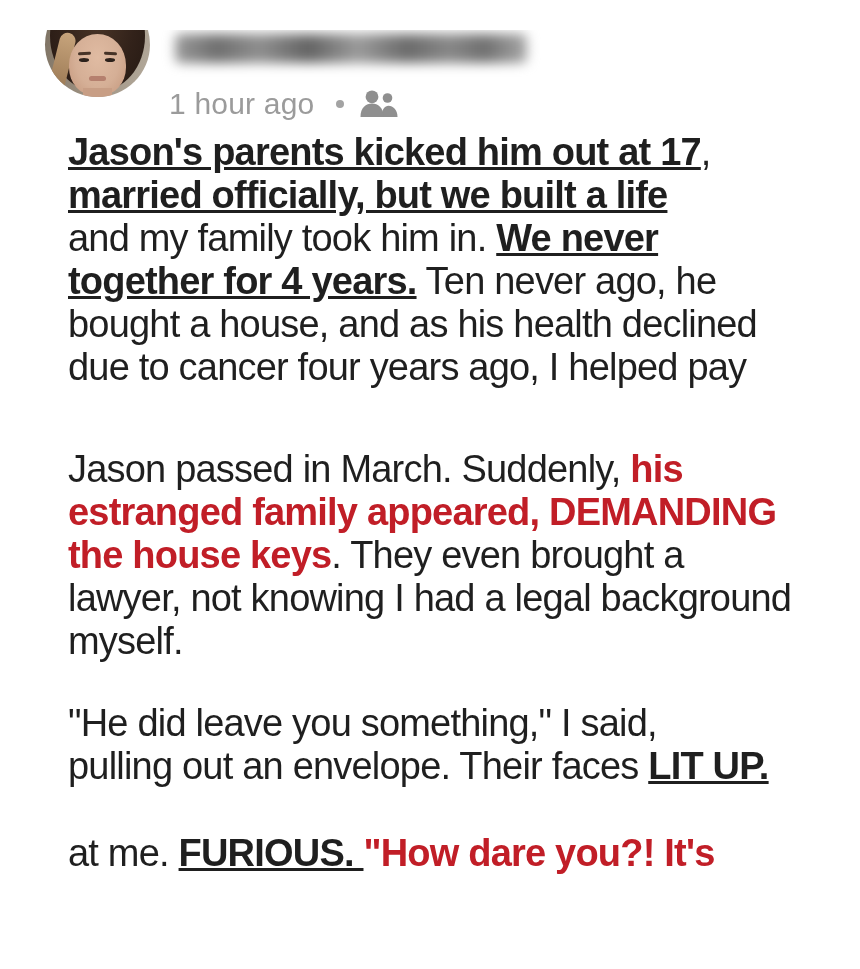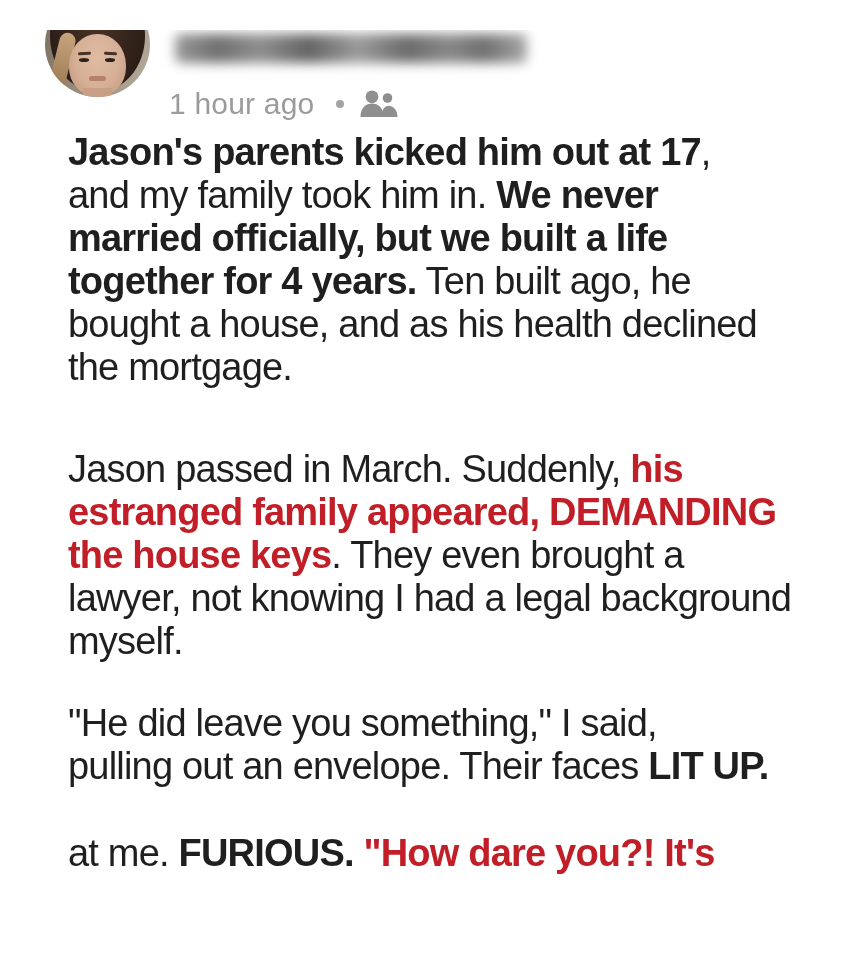--- a/index.html
+++ b/index.html
@@ -69,21 +69,21 @@
     color:var(--text);
   }
   .post p {
     margin:0; font-size:38px; line-height:43px; letter-spacing:-0.8px;
   }
   .post p:nth-of-type(2) { margin-top:59px; }
   .post p:nth-of-type(3) { margin-top:39px; }
   .post p:nth-of-type(4) { margin-top:44px; }
   .post .line { display:block; white-space:pre-wrap; }
   .seg-regular  { font-weight:400; }
-  .seg-bold     { font-weight:700; }
+  .seg-bold     { font-weight:700;text-decoration:underline; }
   .seg-bold-red { font-weight:700; color:var(--red); }
 </style>
 </head>
 <body>
 
 <div class="page">
 
   <div class="avatar">
     <div class="hair"></div>
     <div class="strand"></div>
@@ -105,25 +105,25 @@
       <circle cx="28.5" cy="8" r="4.8"></circle>
       <path d="M22.5 27 C22.5 19.5 26 15.8 29.5 15.8 C34 15.8 38.5 20 38.5 27 Z"></path>
       <circle cx="13" cy="6.8" r="6.4"></circle>
       <path d="M1.5 27 C1.5 17.5 7 13.6 13 13.6 C19 13.6 24.5 17.8 24.5 27 Z"></path>
     </svg>
   </div>
 
   <div class="post">
       <p>
         <span class="line"><span class="seg-bold">Jason's parents kicked him out at 17</span><span class="seg-regular">,</span></span>
+        <span class="line"><span class="seg-bold">married officially, but we built a life</span></span>
         <span class="line"><span class="seg-regular">and my family took him in. </span><span class="seg-bold">We never</span></span>
-        <span class="line"><span class="seg-bold">married officially, but we built a life</span></span>
-        <span class="line"><span class="seg-bold">together for 4 years.</span><span class="seg-regular"> Ten built ago, he</span></span>
+        <span class="line"><span class="seg-bold">together for 4 years.</span><span class="seg-regular"> Ten never ago, he</span></span>
         <span class="line"><span class="seg-regular">bought a house, and as his health declined</span></span>
-        <span class="line"><span class="seg-regular">the mortgage.</span></span>
+        <span class="line"><span class="seg-regular">due to cancer four years ago, I helped pay</span></span>
       </p>
       <p>
         <span class="line"><span class="seg-regular">Jason passed in March. Suddenly, </span><span class="seg-bold-red">his</span></span>
         <span class="line"><span class="seg-bold-red">estranged family appeared, DEMANDING</span></span>
         <span class="line"><span class="seg-bold-red">the house keys</span><span class="seg-regular">. They even brought a</span></span>
         <span class="line"><span class="seg-regular">lawyer, not knowing I had a legal background</span></span>
         <span class="line"><span class="seg-regular">myself.</span></span>
       </p>
       <p>
         <span class="line"><span class="seg-regular">"He did leave you something," I said,</span></span>

